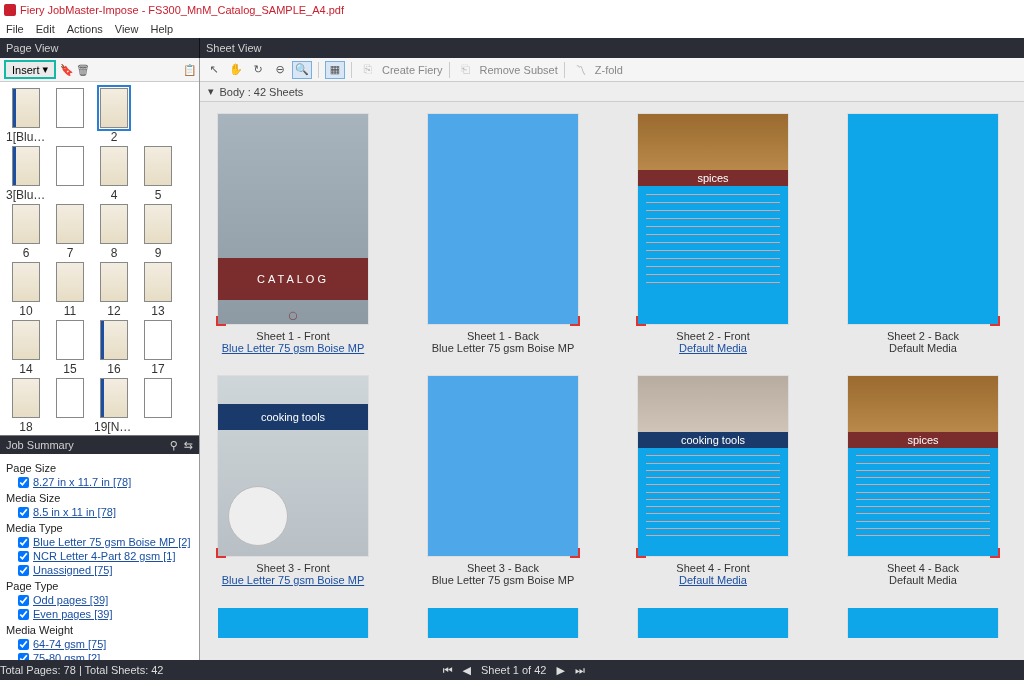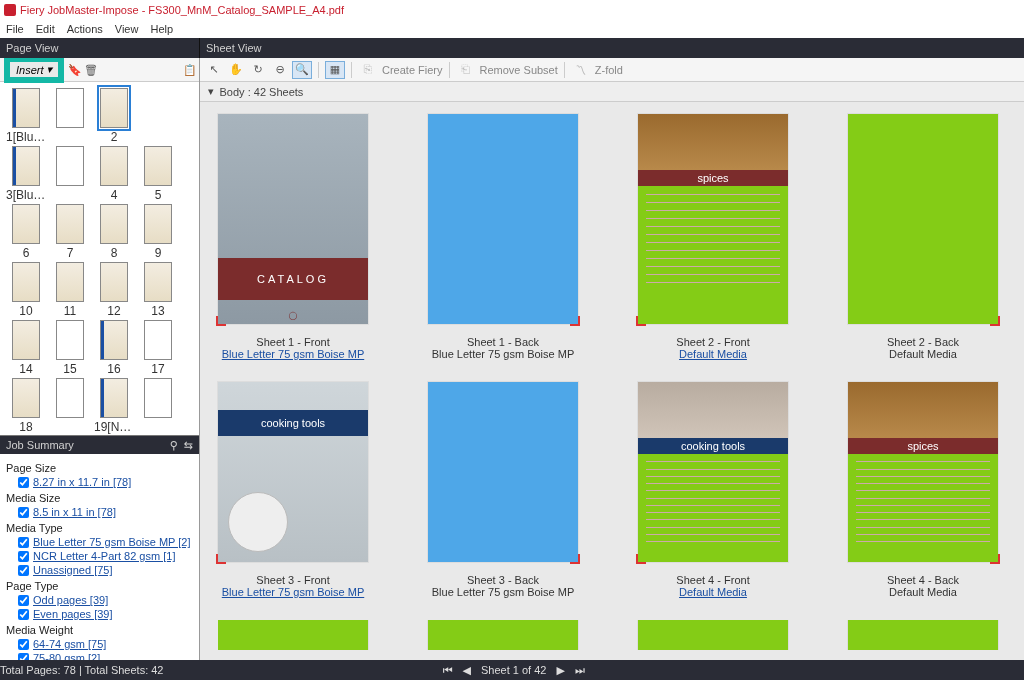--- a/index.html
+++ b/index.html
@@ -8,21 +8,21 @@
 .titlebar .app-icon { width: 12px; height: 12px; background: #c8202f; border-radius: 2px; }
 .titlebar .title { color: #c8202f; font-size: 11px; }
 .menubar { height: 18px; background: #fff; display: flex; align-items: center; padding: 0 6px; gap: 12px; }
 .menubar span { font-size: 11px; color: #333; cursor: pointer; }
 .panels-header { height: 20px; background: #2a2c36; display: flex; color: #d0d0d0; }
 .pv-header { width: 200px; padding: 0 6px; display: flex; align-items: center; border-right: 1px solid #111; }
 .sv-header { flex: 1; padding: 0 6px; display: flex; align-items: center; }
 .main { flex: 1; display: flex; overflow: hidden; }
 .left { width: 200px; display: flex; flex-direction: column; border-right: 1px solid #999; background: #fff; }
 .pv-toolbar { height: 24px; display: flex; align-items: center; gap: 4px; padding: 0 4px; border-bottom: 1px solid #ccc; background: #f5f5f5; }
-.pv-toolbar .insert { background: #eaeaea; border: 6px solid #14b8a6; padding: 1px 6px; font-size: 11px; display: flex; align-items: center; gap: 3px; font-style: italic; }
+.pv-toolbar .insert { background: #eaeaea; border: 2px solid #14b8a6; padding: 1px 6px; font-size: 11px; display: flex; align-items: center; gap: 3px; }
 .pv-toolbar .ico { width: 12px; height: 12px; display: inline-block; }
 .thumb-grid { flex: 1; overflow-y: auto; padding: 6px; }
 .thumb-row { display: flex; gap: 4px; margin-bottom: 2px; }
 .thumb { display: flex; flex-direction: column; align-items: center; width: 40px; }
 .thumb .pg { width: 28px; height: 40px; border: 1px solid #888; background: linear-gradient(#f3ede1,#e7ddc5); position: relative; }
 .thumb .pg.blank { background: #fff; }
 .thumb .pg.sel { outline: 2px solid #2a7fd5; outline-offset: 1px; }
 .thumb .pg.tab::before { content:""; position:absolute; left:0; top:0; width:3px; height:100%; background:#1a4fa3; }
 .thumb .label { font-size: 12px; color: #333; margin-top: 2px; text-align:center; white-space:nowrap; overflow:hidden; text-overflow:ellipsis; width:40px; }
 .job-summary { height: 225px; border-top: 1px solid #777; display: flex; flex-direction: column; background: #fff; }
@@ -35,26 +35,26 @@
 .right { flex: 1; display: flex; flex-direction: column; background: #fff; }
 .sv-toolbar { height: 24px; display: flex; align-items: center; gap: 2px; padding: 0 4px; border-bottom: 1px solid #ccc; background: #f5f5f5; }
 .sv-toolbar .tbtn { width: 20px; height: 18px; display:flex; align-items:center; justify-content:center; color:#555; border:1px solid transparent; }
 .sv-toolbar .tbtn.active { background:#d8e6f5; border:1px solid #7aaedb; }
 .sv-toolbar .sep { width:1px; height:16px; background:#ccc; margin:0 4px; }
 .sv-toolbar .lbl { color:#888; font-size:11px; margin-left:2px; }
 .body-strip { height: 20px; background: #eee; border-bottom: 1px solid #ccc; display:flex; align-items:center; padding:0 8px; gap:6px; font-size:11px; color:#444; }
 .sheet-area { flex: 1; overflow:auto; background: #e9e9e9; padding: 12px 18px; }
 .sheet-row { display:flex; gap: 60px; margin-bottom: 22px; }
 .sheet { display:flex; flex-direction:column; align-items:center; width:150px; }
-.sheet .paper { width: 150px; height: 210px; background:#84cc16; position:relative; box-shadow: 0 0 0 1px rgba(0,0,0,0.05); }
+.sheet .paper { width: 150px; height: 210px; background:#0ea5e9; position:relative; box-shadow: 0 0 0 1px rgba(0,0,0,0.05); }
 .sheet .paper.blue { background:#4ea7e8; }
 .sheet .paper .mark { position:absolute; width:10px; height:10px; }
 .sheet .paper .mark.bl { left:-2px; bottom:-2px; border-left:2px solid #d33; border-bottom:2px solid #d33; }
 .sheet .paper .mark.br { right:-2px; bottom:-2px; border-right:2px solid #d33; border-bottom:2px solid #d33; }
-.sheet .cap1 { font-size: 11px; color:#333; margin-top:12px; }
+.sheet .cap1 { font-size: 11px; color:#333; margin-top:6px; }
 .sheet .cap2 { font-size: 11px; }
 .sheet .cap2 a { color: #1a4fa3; text-decoration: underline; }
 .sheet .cap2 span { color:#333; }
 .catalog-banner { position:absolute; left:0; right:0; bottom:24px; height:42px; background:#7b2c2c; color:#fff; display:flex; flex-direction:column; align-items:center; justify-content:center; font-size:13px; letter-spacing:3px; }
 .catalog-logo { position:absolute; left:0; right:0; bottom:4px; text-align:center; font-size:8px; color:#7b2c2c; }
 .cook-banner { position:absolute; left:0; right:0; top:28px; height:26px; background:#1a3a6b; color:#fff; display:flex; align-items:center; justify-content:center; font-size:11px; }
 .spice-top { position:absolute; left:0; right:0; top:0; height:56px; background:linear-gradient(#9a6a2e,#b8894a); }
 .spice-banner { position:absolute; left:0; right:0; top:56px; height:16px; background:#7b2c2c; color:#fff; display:flex; align-items:center; justify-content:center; font-size:9px; }
 .table-fake { position:absolute; left:8px; right:8px; top:76px; bottom:20px; display:flex; flex-direction:column; gap:3px; }
 .table-fake .r { height:5px; border-bottom:1px solid #caa; }

